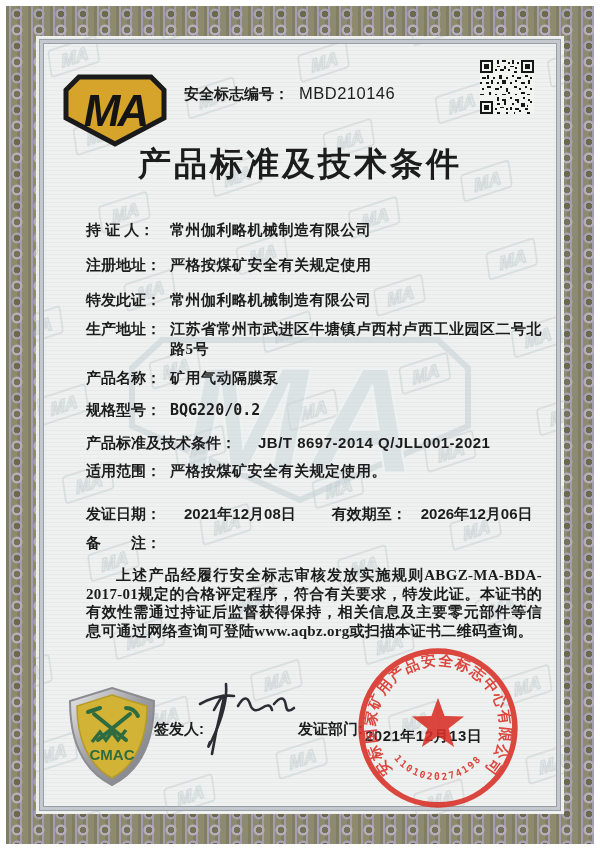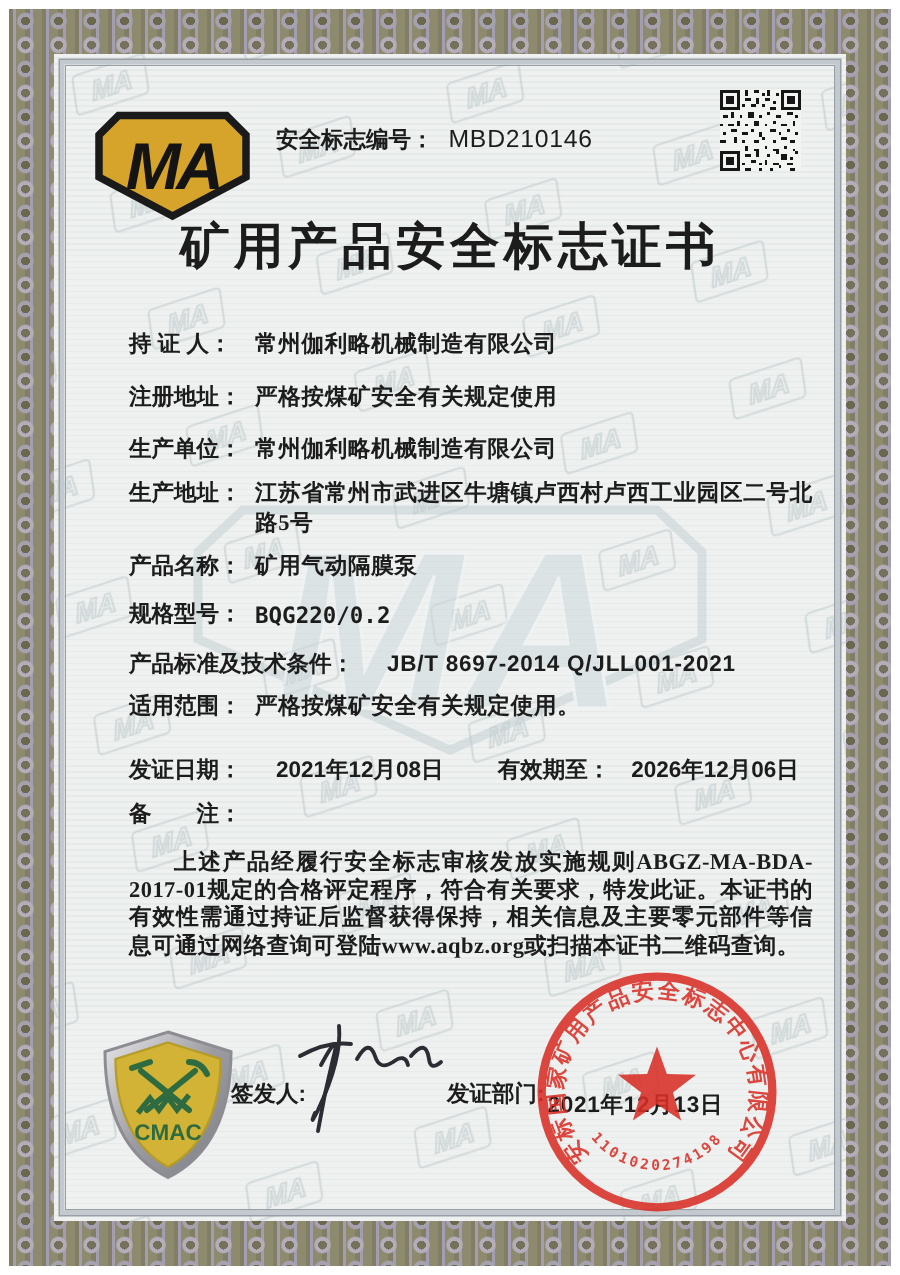--- a/index.html
+++ b/index.html
@@ -161,33 +161,33 @@
           <rect x="19" y="26" width="2" height="1"></rect>
           <rect x="24" y="26" width="2" height="1"></rect>
         <rect x="9" y="28" width="2" height="1"></rect>
           <rect x="14" y="28" width="1" height="1"></rect>
           <rect x="18" y="28" width="1" height="1"></rect>
           <rect x="21" y="27" width="1" height="1"></rect>
           <rect x="25" y="28" width="2" height="1"></rect>
       </g>
     </svg>
 
-    <h1 class="title">矿用产品安全标志证书</h1>
+    <h1 class="title">产品标准及技术条件</h1>
 
     <div class="body">
       <div class="row mb14">
         <span class="lbl">持 证 人：</span>
         <span class="val">常州伽利略机械制造有限公司</span>
       </div>
       <div class="row mb14">
         <span class="lbl">注册地址：</span>
         <span class="val">严格按煤矿安全有关规定使用</span>
       </div>
       <div class="row mb9">
-        <span class="lbl">生产单位：</span>
+        <span class="lbl">特发此证：</span>
         <span class="val">常州伽利略机械制造有限公司</span>
       </div>
       <div class="row mb9">
         <span class="lbl">生产地址：</span>
         <span class="val">江苏省常州市武进区牛塘镇卢西村卢西工业园区二号北路5号</span>
       </div>
       <div class="row mb12">
         <span class="lbl">产品名称：</span>
         <span class="val">矿用气动隔膜泵</span>
       </div>

